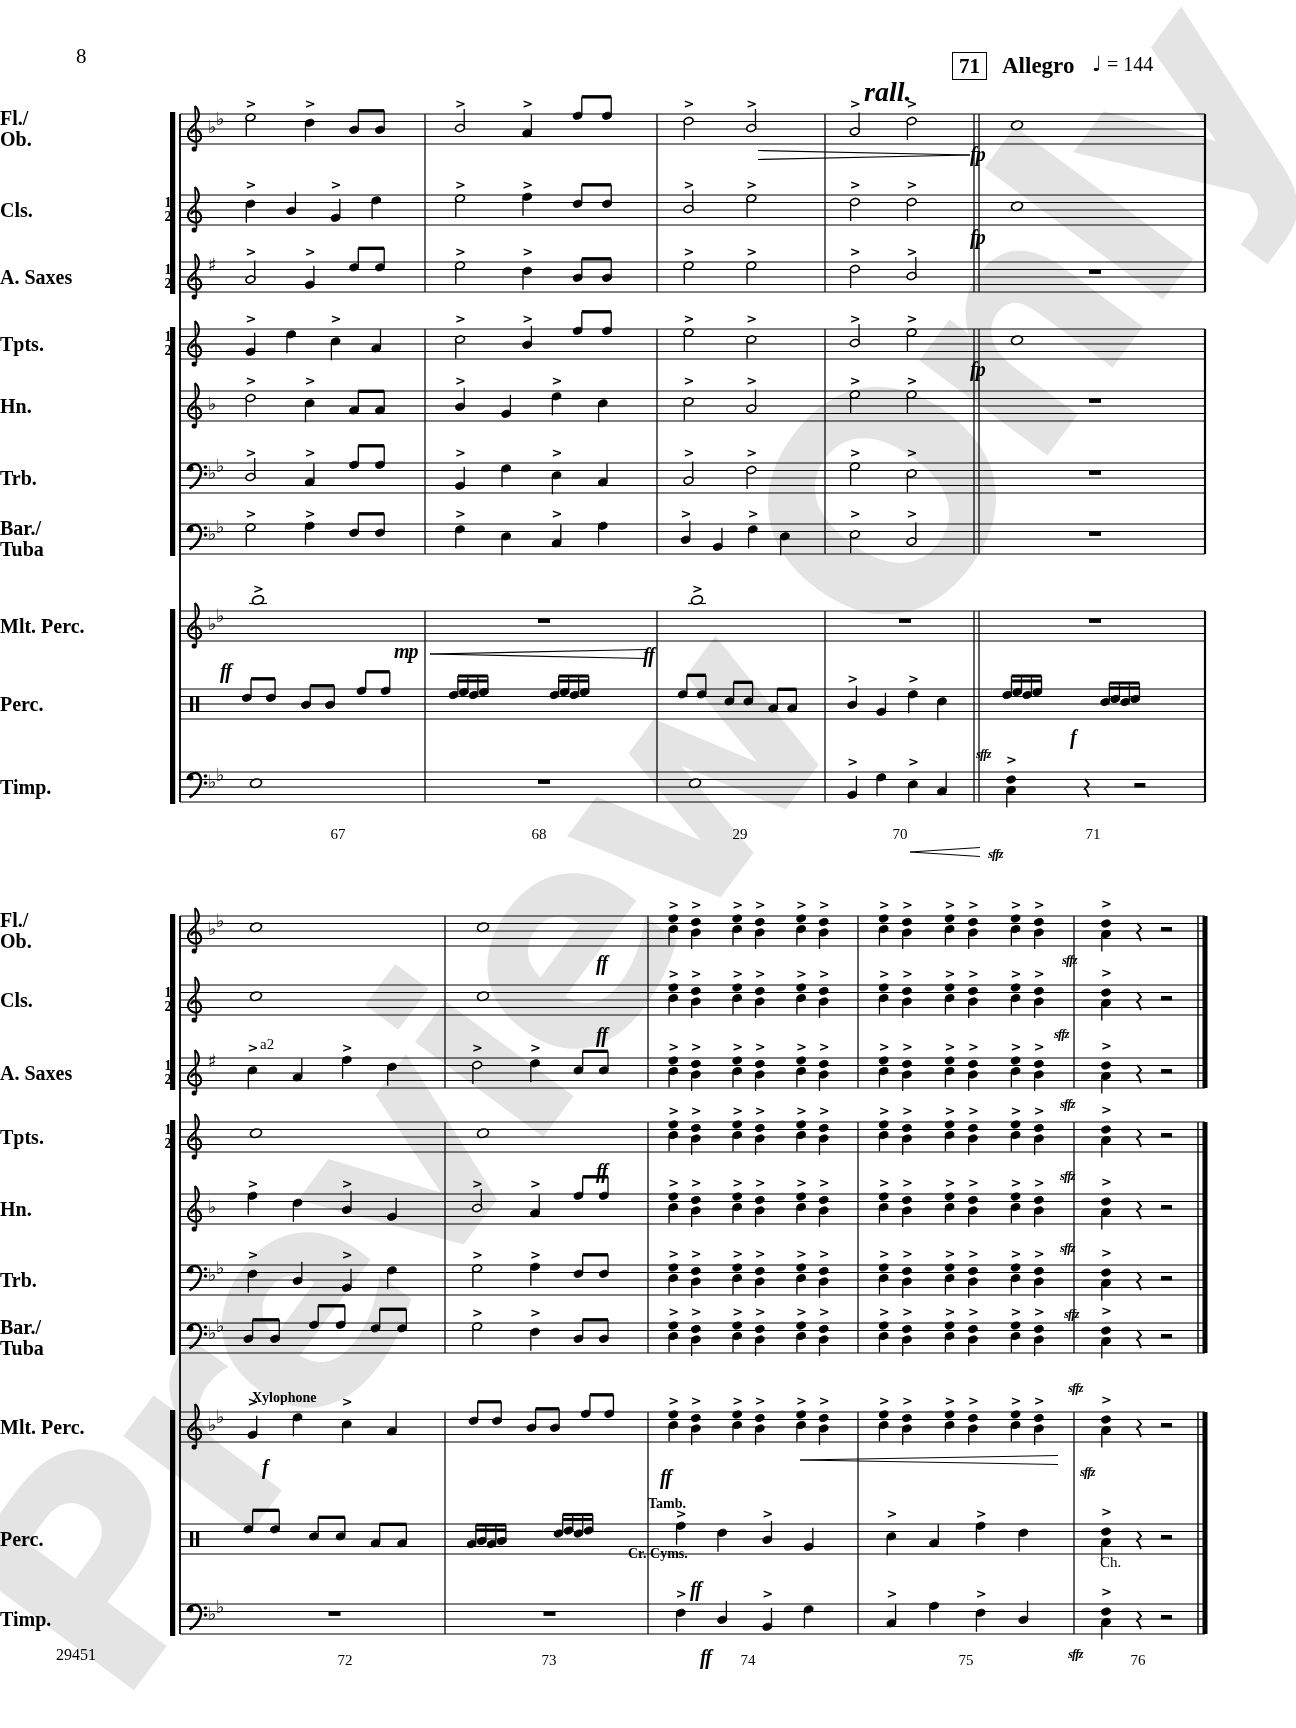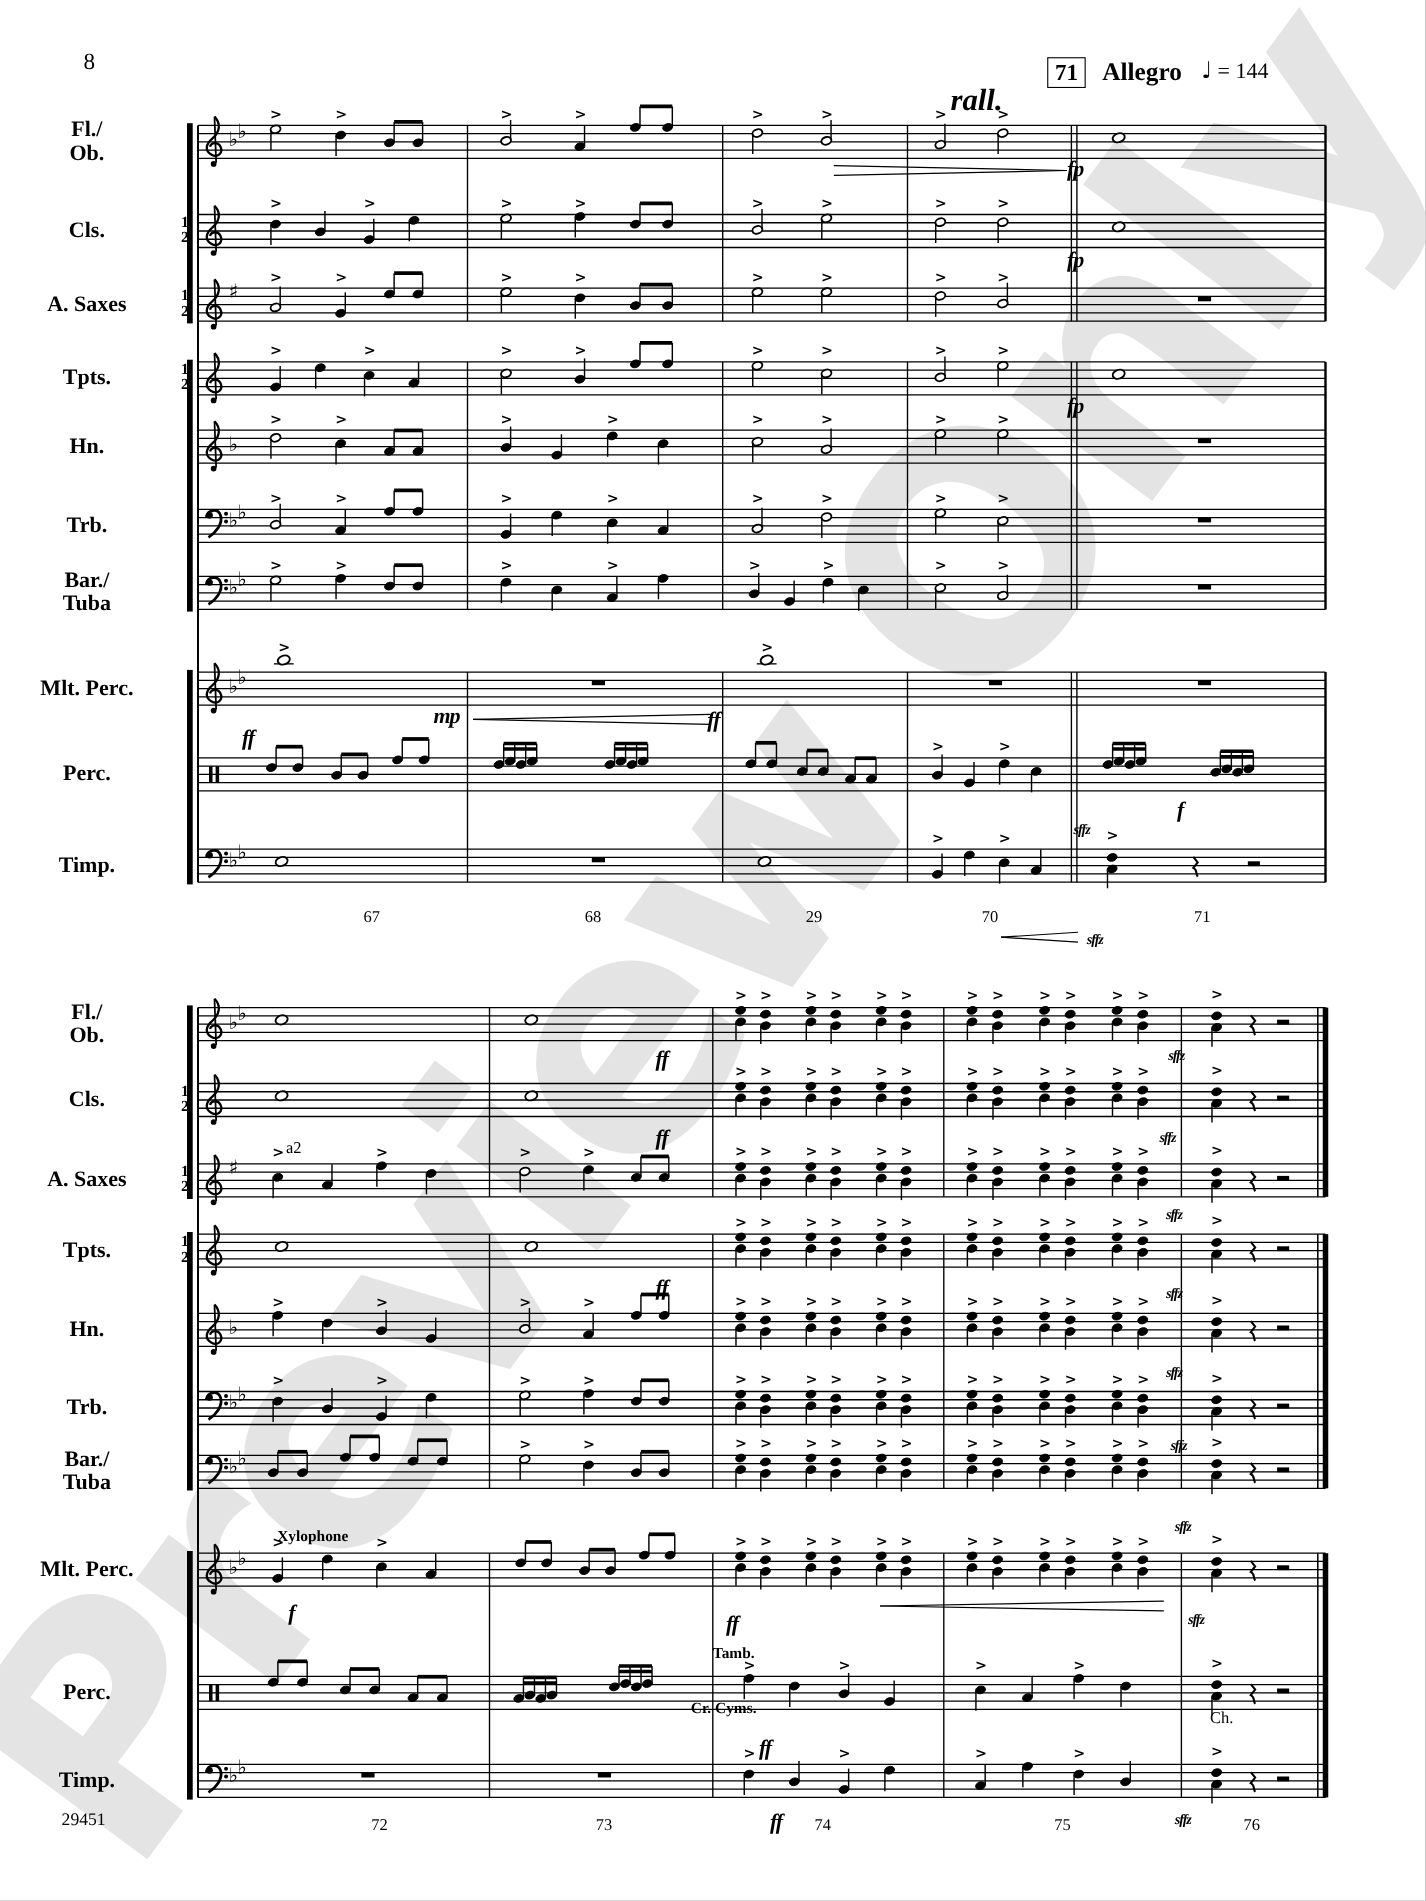--- a/index.html
+++ b/index.html
@@ -19,21 +19,21 @@
   .pgnum{position:absolute;left:76px;top:44px;font-size:21px;z-index:2;}
   .catalog{position:absolute;left:56px;top:1646px;font-size:16px;z-index:2;}
   .rehearsal{
     position:absolute;left:952px;top:52px;border:1.6px solid #000;
     padding:0 6px;font-size:21px;font-weight:bold;background:#fff;z-index:3;line-height:26px;
   }
   .tempoword{position:absolute;left:1002px;top:53px;font-size:23px;font-weight:bold;z-index:3;}
   .temponote{position:absolute;left:1092px;top:52px;font-size:20px;z-index:3;}
   .temponote .gl{font-family:"DejaVu Sans",sans-serif;font-size:21px;}
   .rall{position:absolute;left:864px;top:76px;font-size:28px;font-weight:bold;z-index:3;font-style:italic;}
-  .label{position:absolute;left:0;width:158px;text-align:center;
+  .label{position:absolute;left:0;width:158px;text-align:left;
     font-size:20px;font-weight:bold;line-height:21px;z-index:2;}
   .parts{position:absolute;left:160px;width:16px;text-align:center;
     font-size:14px;font-weight:bold;line-height:14px;z-index:2;}
   .mnum{position:absolute;font-size:15px;z-index:2;transform:translateX(-50%);}
   .ann{position:absolute;z-index:3;white-space:nowrap;}
   .dyn{font-style:italic;font-weight:bold;font-size:20px;letter-spacing:-1px;}
   .dynsm{font-style:italic;font-weight:bold;font-size:13px;letter-spacing:-1px;}
   .instr{font-weight:bold;font-size:14px;}
   .plain{font-size:15px;}
   .ital{font-size:15px;}

